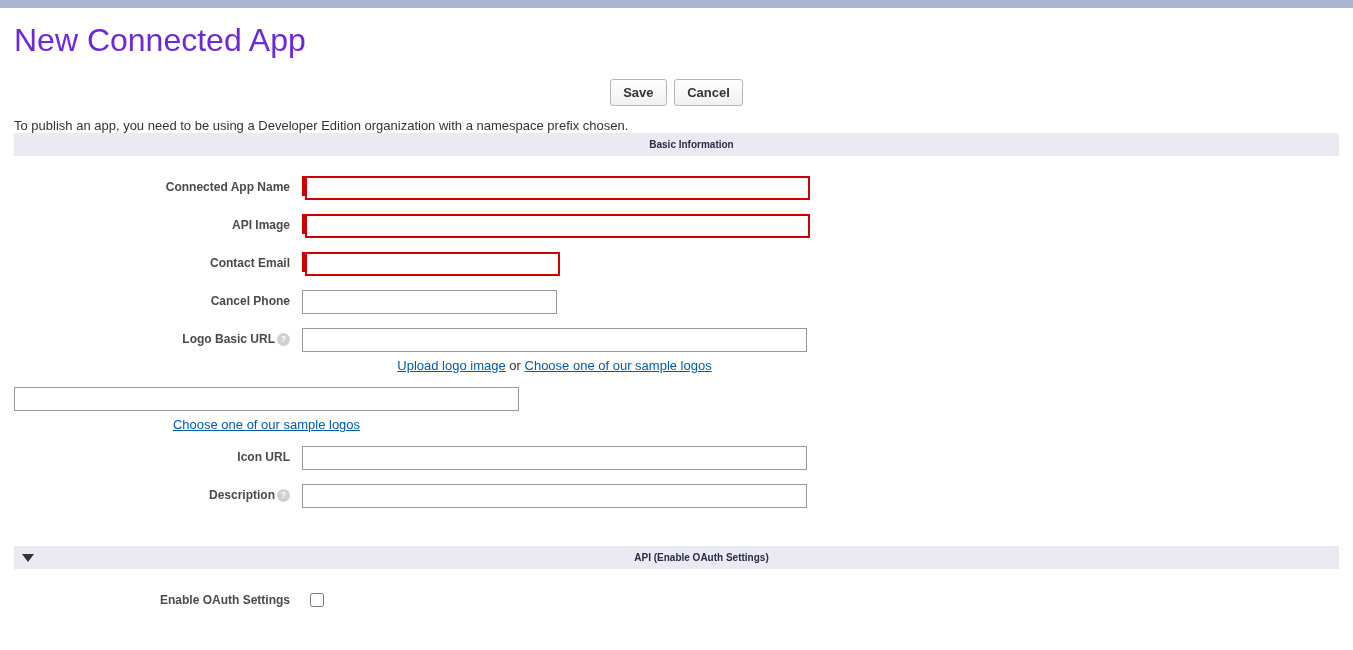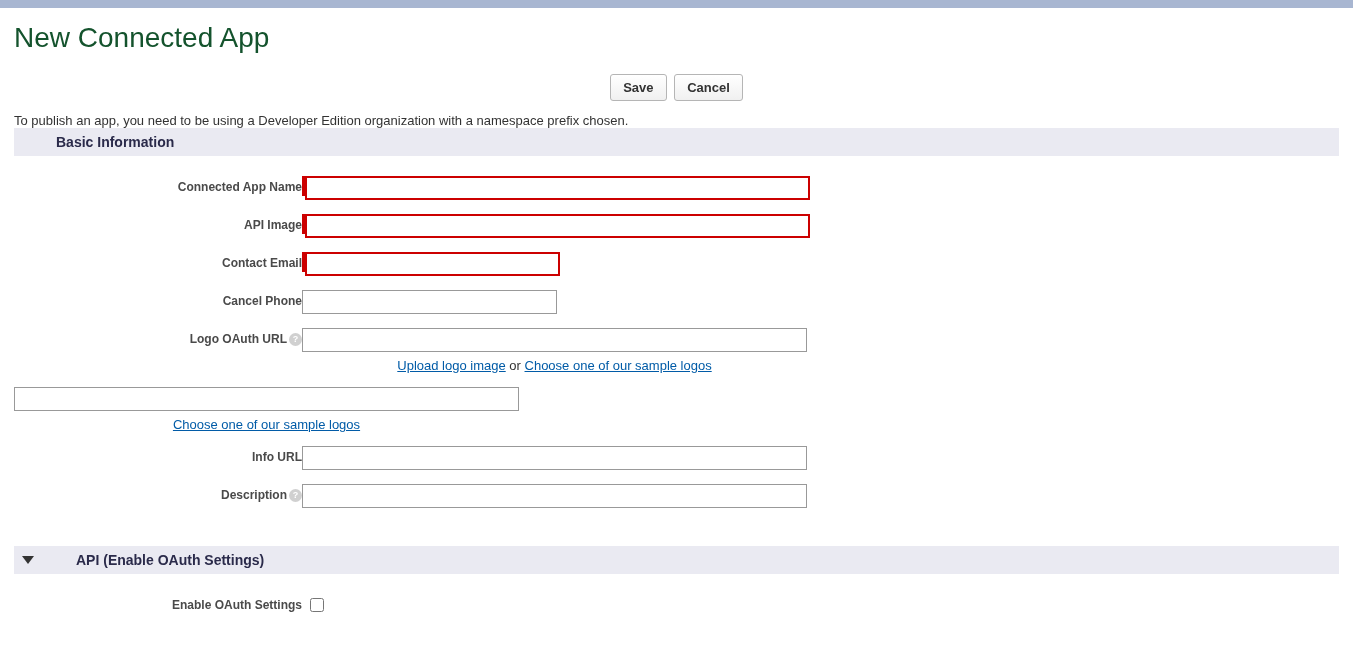--- a/index.html
+++ b/index.html
@@ -10,23 +10,23 @@
       background: #fff;
     }
     .top-band {
       height: 8px;
       background: #a8b6d1;
     }
     .page-content {
       padding: 14px;
     }
     h1.page-title {
-      font-size: 28px;
+      font-size: 32px;
       font-weight: normal;
-      color: #14532d;
+      color: #6d28d9;
       margin-bottom: 20px;
     }
     .button-row {
       text-align: center;
       margin-bottom: 12px;
     }
     .btn {
       display: inline-block;
       padding: 5px 12px;
       font-size: 13px;
@@ -40,23 +40,24 @@
     }
     .intro-text {
       font-size: 13px;
       color: #333;
       margin-bottom: 0;
     }
     .section-header {
       background: #eaeaf2;
       padding: 6px 12px 6px 42px;
       font-weight: bold;
-      font-size: 14px;
+      font-size: 10px;
       color: #2a2a4a;
       position: relative;
+      text-align: center;
     }
     .section-header.collapsible {
       padding-left: 62px;
     }
     .collapse-icon {
       position: absolute;
       left: 8px;
       top: 50%;
       transform: translateY(-50%);
       width: 0; height: 0;
@@ -69,20 +70,21 @@
       padding: 20px 0 24px 0;
     }
     .form-row {
       display: flex;
       align-items: flex-start;
       margin-bottom: 14px;
     }
     .form-label {
       width: 288px;
       text-align: right;
+      padding-right: 12px;
       font-size: 12px;
       font-weight: bold;
       color: #4a4a4a;
       padding-top: 4px;
     }
     .form-input-cell {
       flex: 0 0 auto;
     }
     .required-bar {
       display: inline-block;
@@ -178,21 +180,21 @@
 
     <div class="form-row">
       <div class="form-label">Cancel Phone</div>
       <div class="form-input-cell">
         <input type="text" class="text-input w-med" value="" style="">
       </div>
     </div>
 
     <div class="form-row">
       <div class="form-label">
-        <span>Logo OAuth URL</span><span class="help-icon">?</span>
+        <span>Logo Basic URL</span><span class="help-icon">?</span>
       </div>
       <div class="form-input-cell">
         <input type="text" class="text-input w-wide" value="" style="">
         <div class="helper-links">
           <a>Upload logo image</a>
           <span class="or">or</span>
           <a>Choose one of our sample logos</a>
         </div>
       </div>
     </div>
@@ -200,21 +202,21 @@
     <div class="form-row">
       <div class="form-input-cell">
         <input type="text" class="text-input w-wide" value="" style="">
         <div class="helper-links">
           <a>Choose one of our sample logos</a>
         </div>
       </div>
     </div>
 
     <div class="form-row">
-      <div class="form-label">Info URL</div>
+      <div class="form-label">Icon URL</div>
       <div class="form-input-cell">
         <input type="text" class="text-input w-wide" value="" style="">
       </div>
     </div>
 
     <div class="form-row">
       <div class="form-label">
         <span>Description</span><span class="help-icon">?</span>
       </div>
       <div class="form-input-cell">

